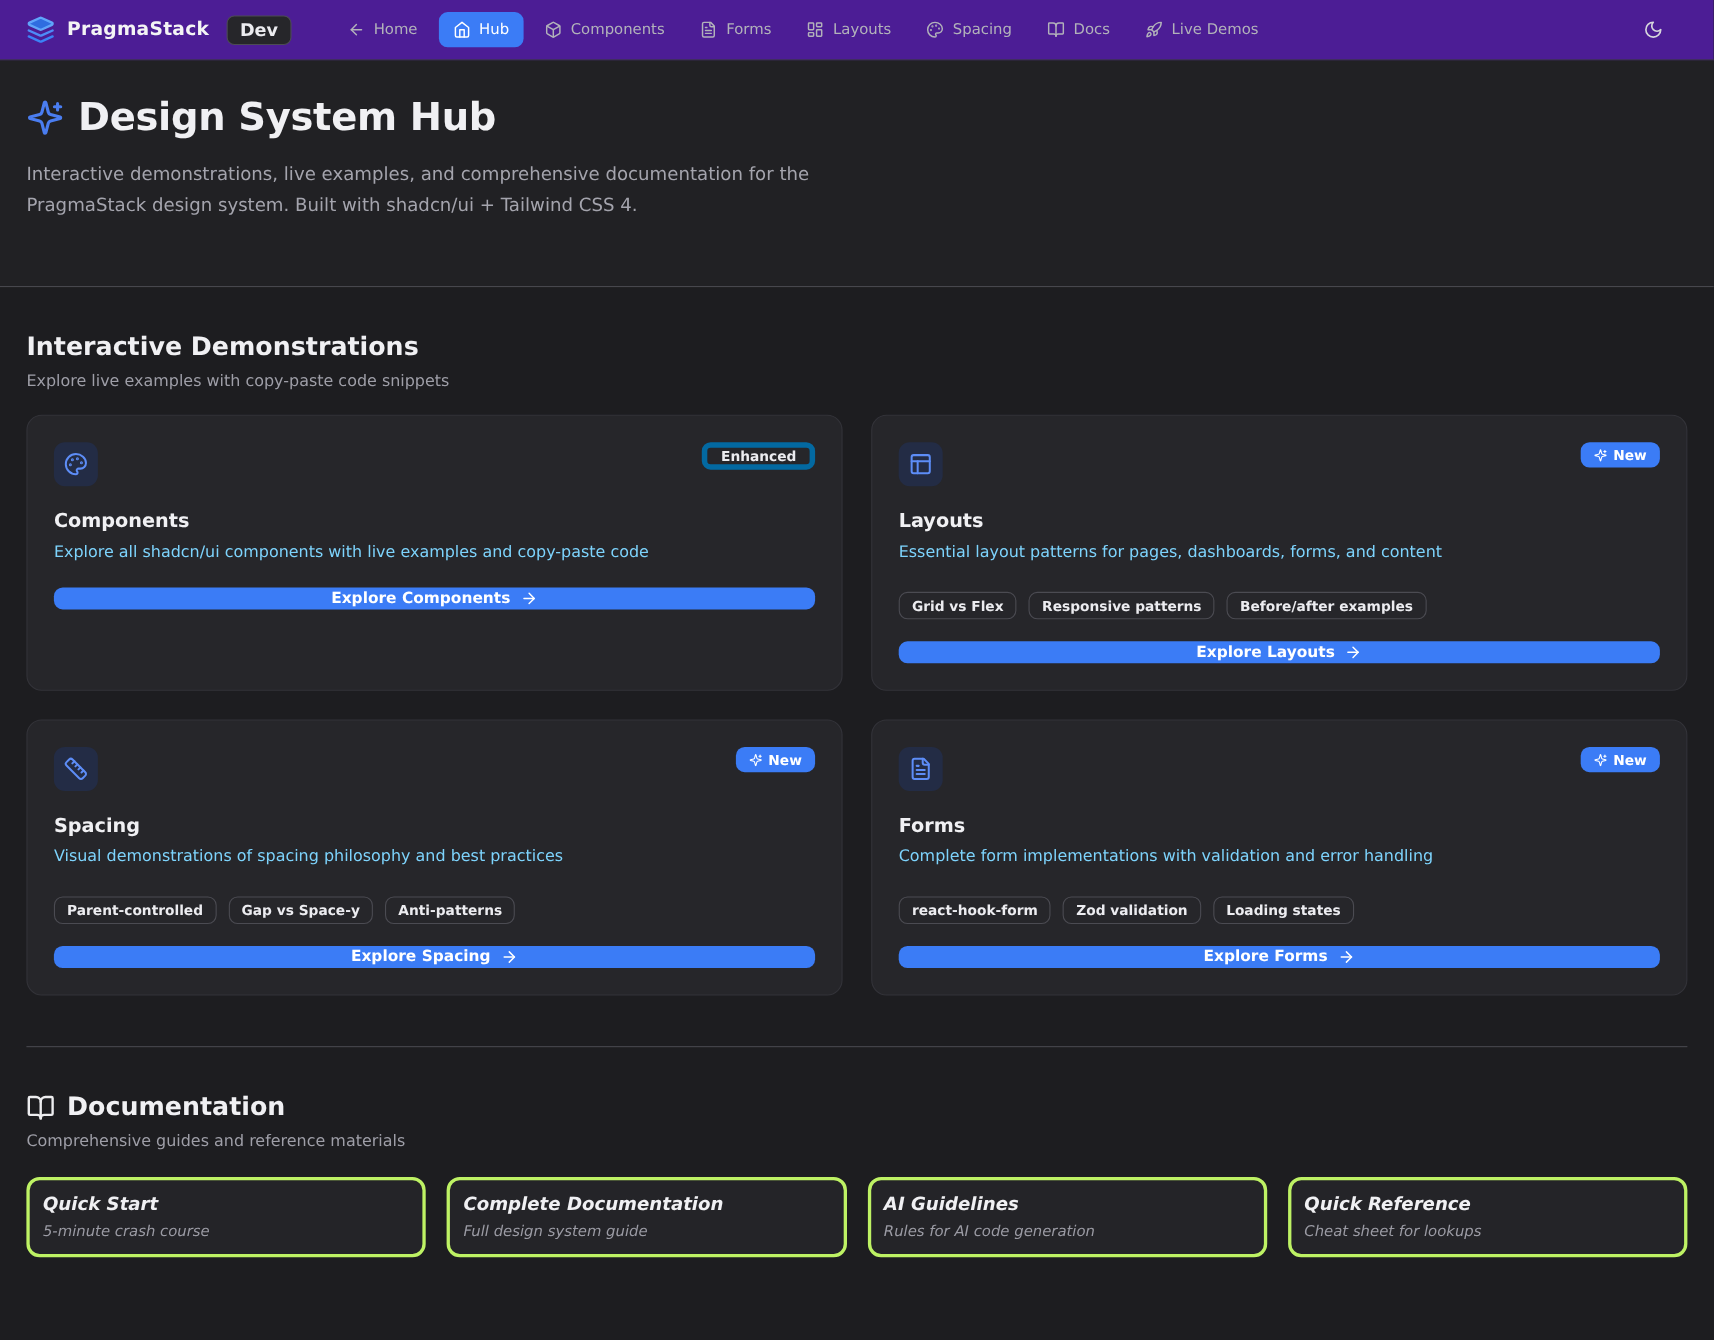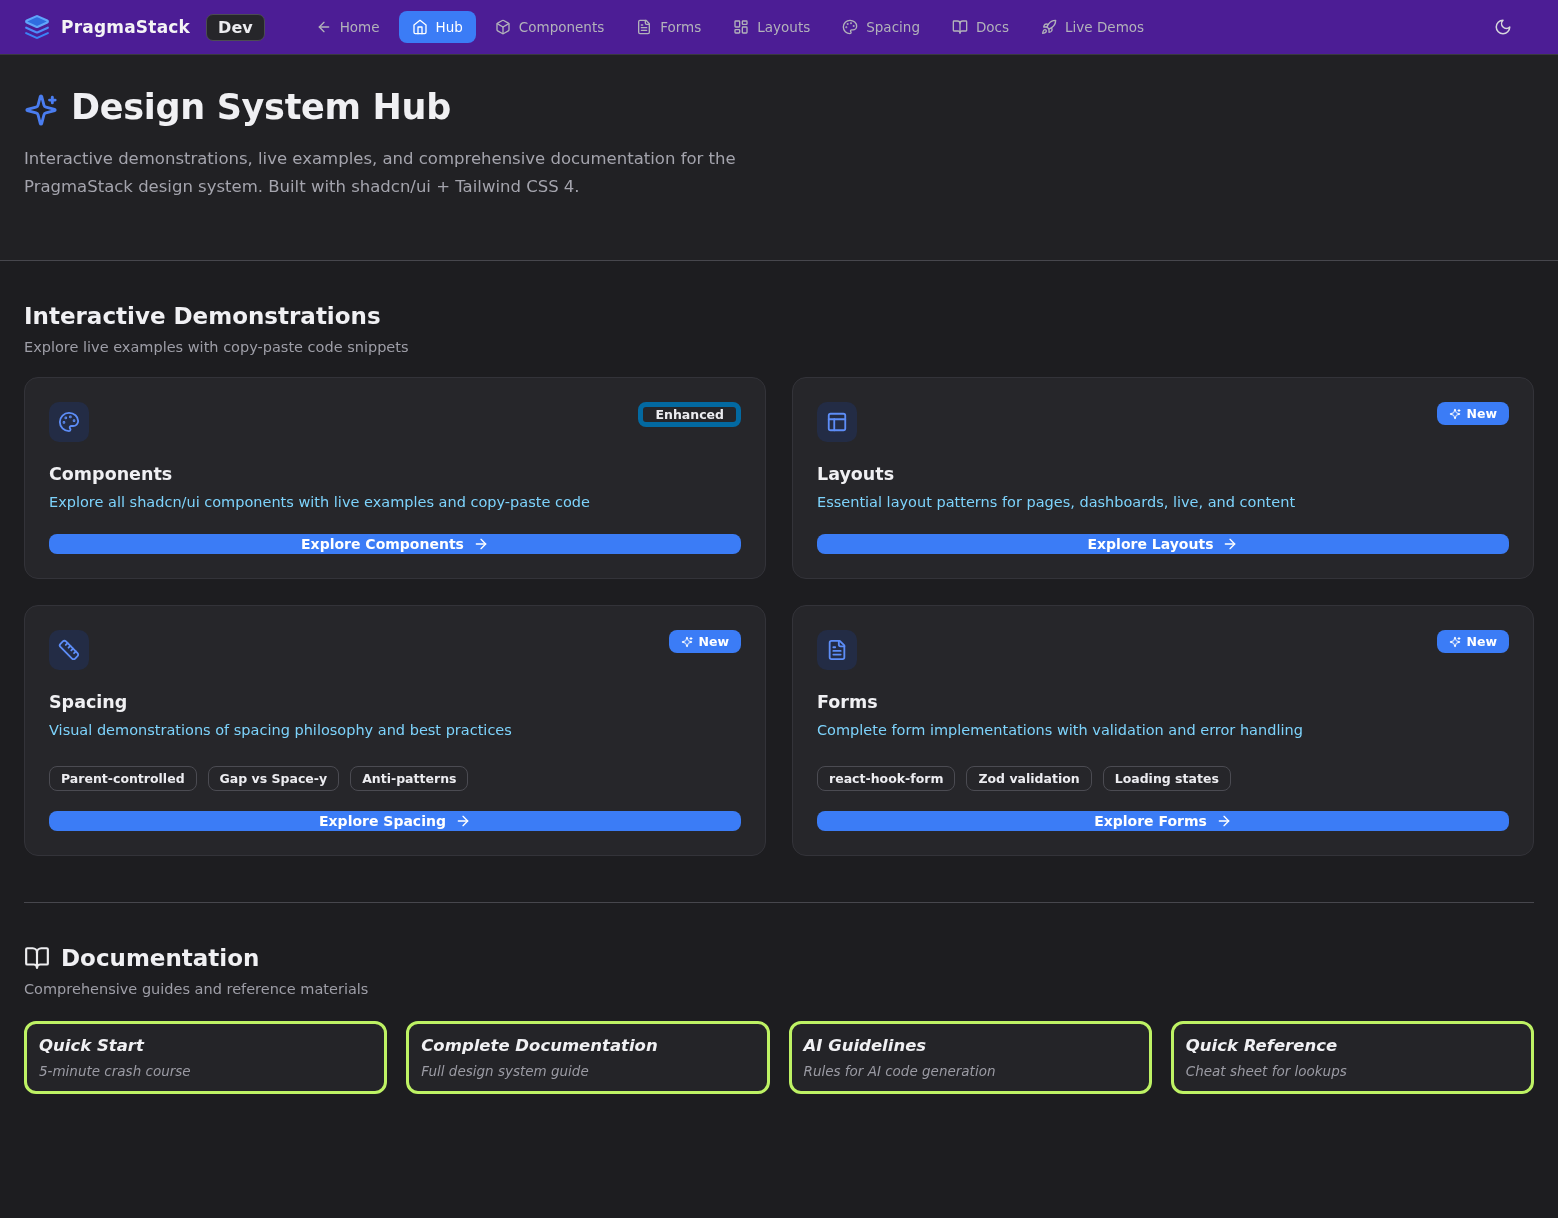--- a/index.html
+++ b/index.html
@@ -55,21 +55,21 @@
     margin-right: 14px;
     display: flex; align-items: center;
   }
 
   
   .hero {
     background: #212124;
     border-bottom: 1px solid #47474d;
     padding: 32px 24px 60px 24px;
   }
-  .hero-title-row { display: flex; align-items: flex-end; gap: 13px; }
+  .hero-title-row { display: flex; align-items: center; gap: 13px; }
   .hero-title { font-size: 35px; font-weight: 700; color: #f0f0f3; letter-spacing: -0.3px; }
   .hero-subtitle {
     margin-top: 18px;
     max-width: 745px;
     font-size: 16.5px;
     line-height: 1.68;
     color: #a4a4ad;
   }
 
   
@@ -317,21 +317,26 @@
         <span class="badge-new">
           <svg width="12" height="12" viewBox="0 0 24 24" fill="none" stroke="currentColor" stroke-width="2" stroke-linecap="round" stroke-linejoin="round">
               <path d="M9.937 15.5A2 2 0 0 0 8.5 14.063l-6.135-1.582a.5.5 0 0 1 0-.962L8.5 9.936A2 2 0 0 0 9.937 8.5l1.582-6.135a.5.5 0 0 1 .963 0L14.063 8.5A2 2 0 0 0 15.5 9.937l6.135 1.581a.5.5 0 0 1 0 .964L15.5 14.063a2 2 0 0 0-1.437 1.437l-1.582 6.135a.5.5 0 0 1-.963 0z"></path>
               <path d="M20 3v4"></path>
               <path d="M22 5h-4"></path>
             </svg>
           <span>New</span>
         </span>
       </div>
       <h3 class="card-title">Layouts</h3>
-      <p class="card-desc">Essential layout patterns for pages, dashboards, live, and content</p>
+      <p class="card-desc">Essential layout patterns for pages, dashboards, forms, and content</p>
+      <div class="tag-row">
+        <span class="tag">Grid vs Flex</span>
+        <span class="tag">Responsive patterns</span>
+        <span class="tag">Before/after examples</span>
+      </div>
       <button class="explore-btn">
         <span>Explore Layouts</span>
         <svg width="16" height="16" viewBox="0 0 24 24" fill="none" stroke="currentColor" stroke-width="2" stroke-linecap="round" stroke-linejoin="round">
             <path d="M5 12h14"></path>
             <path d="m12 5 7 7-7 7"></path>
           </svg>
       </button>
     </div>
 
     <div class="demo-card">

